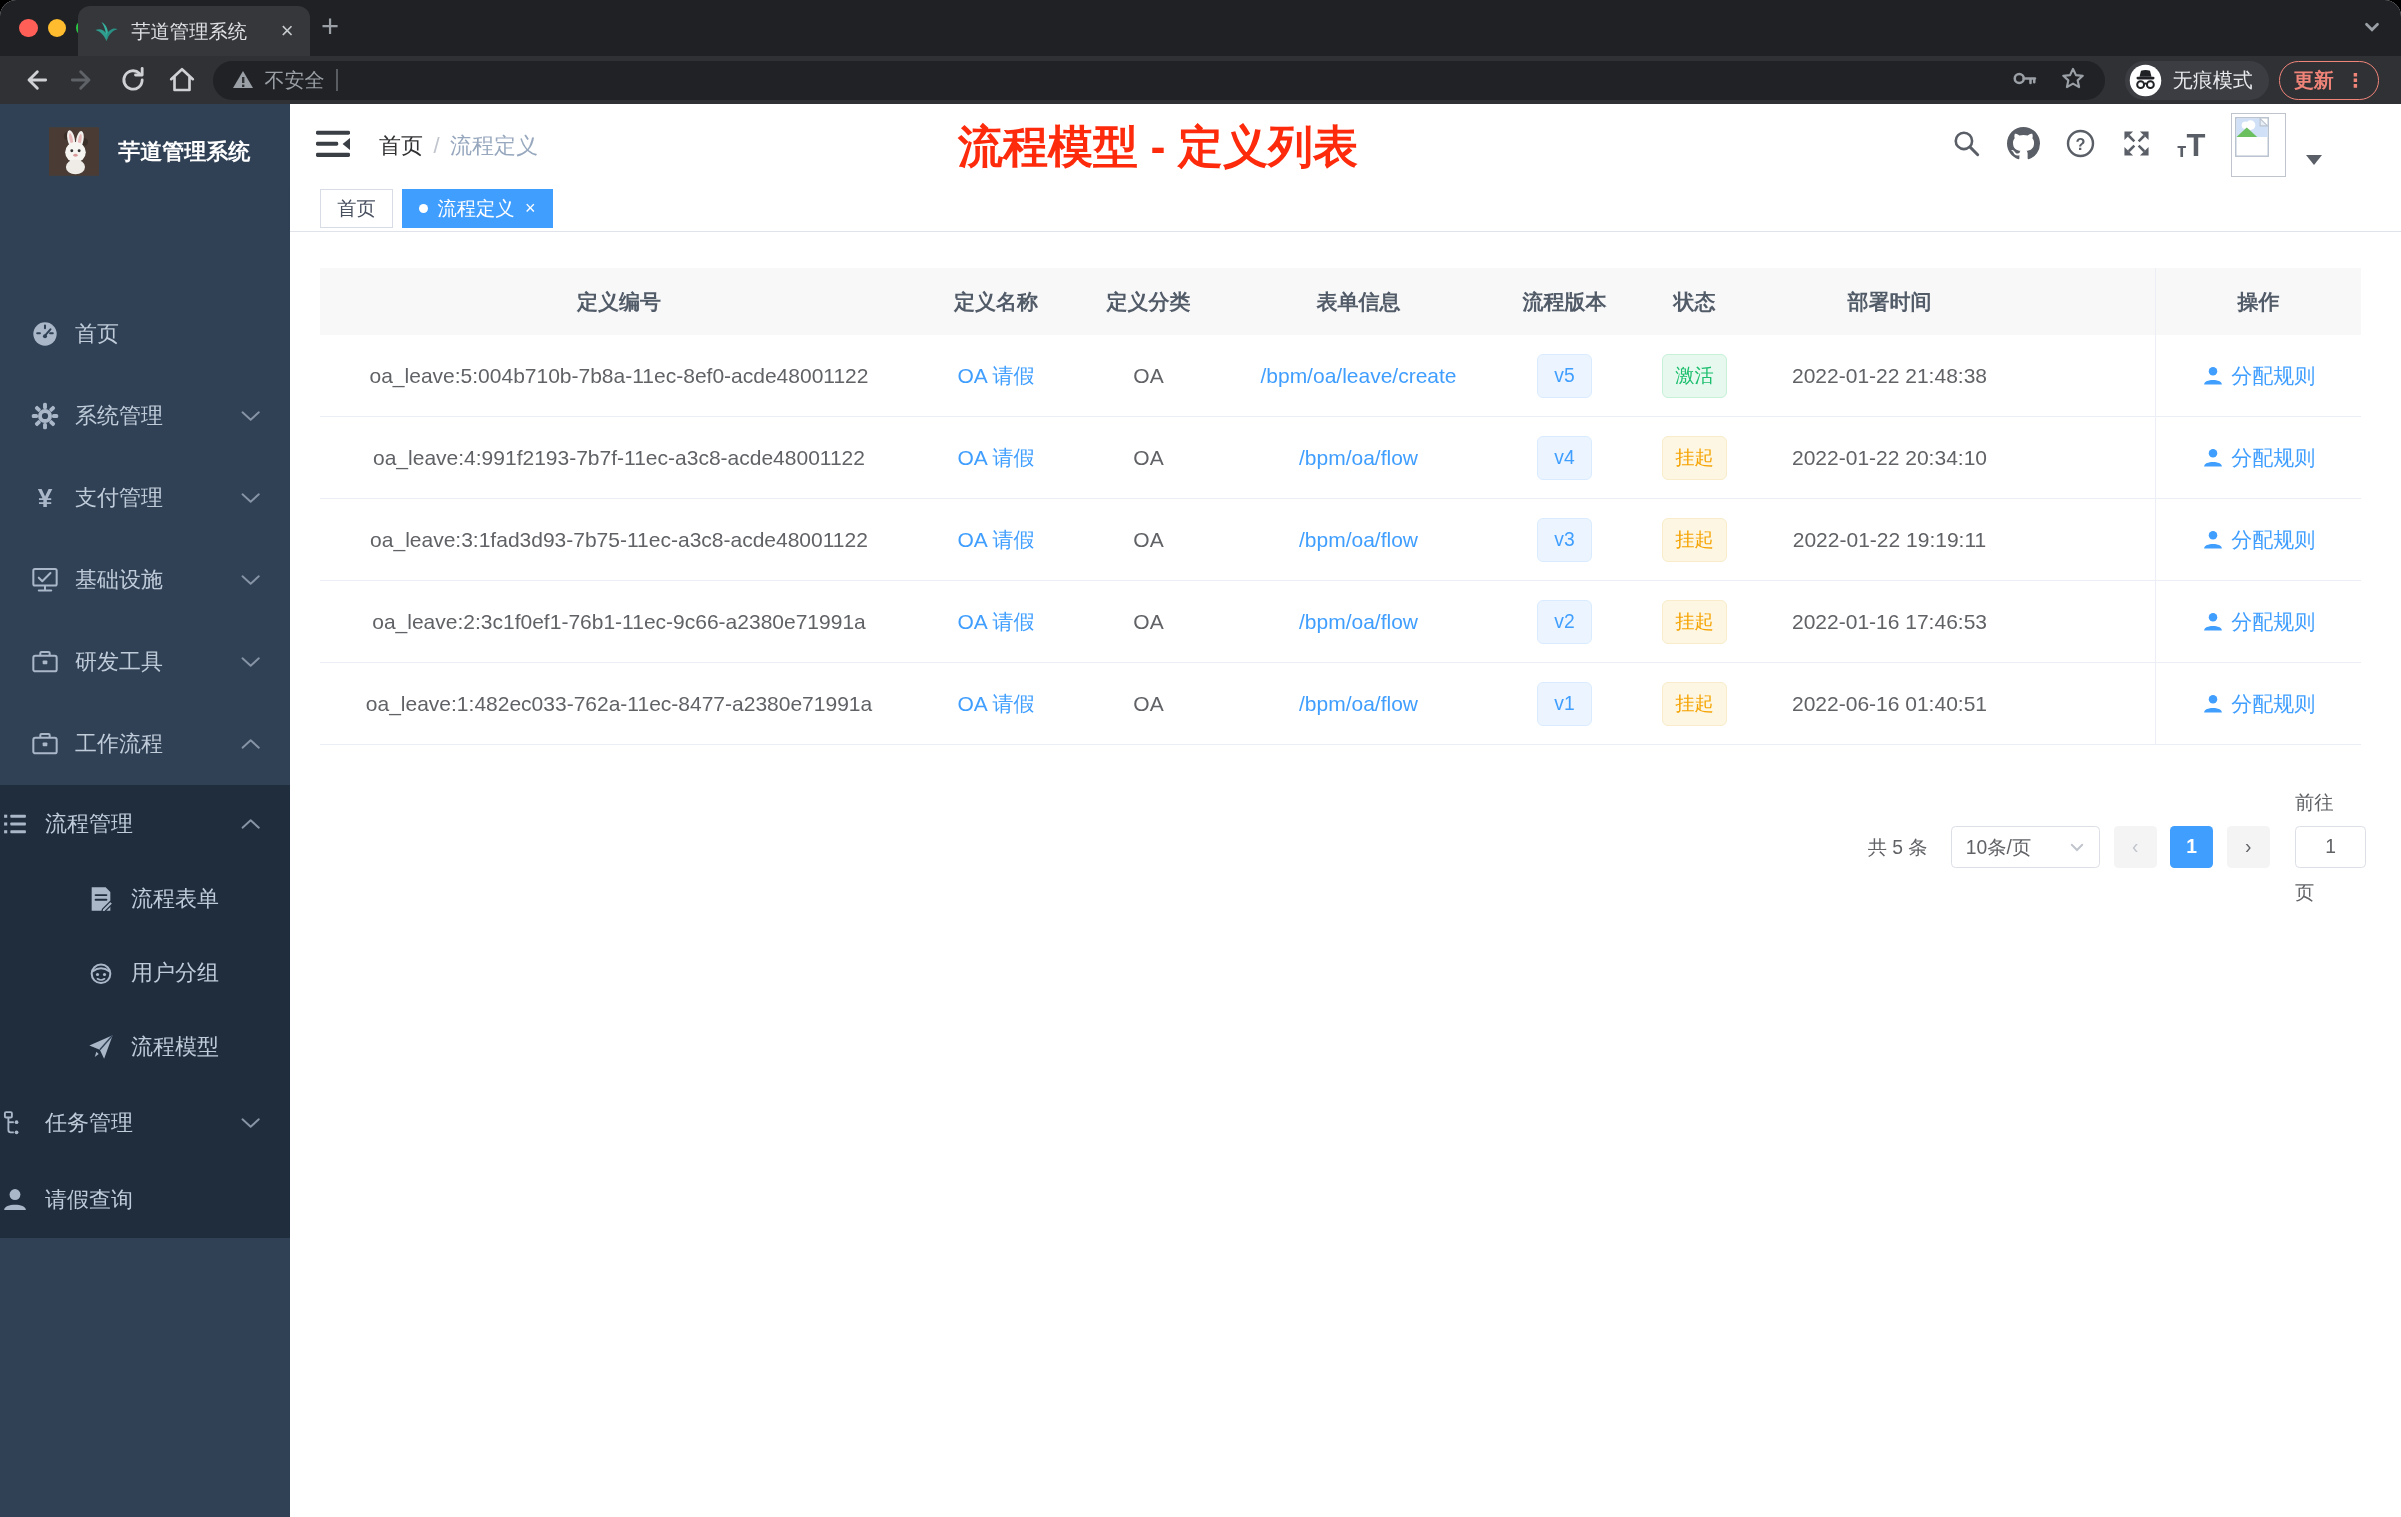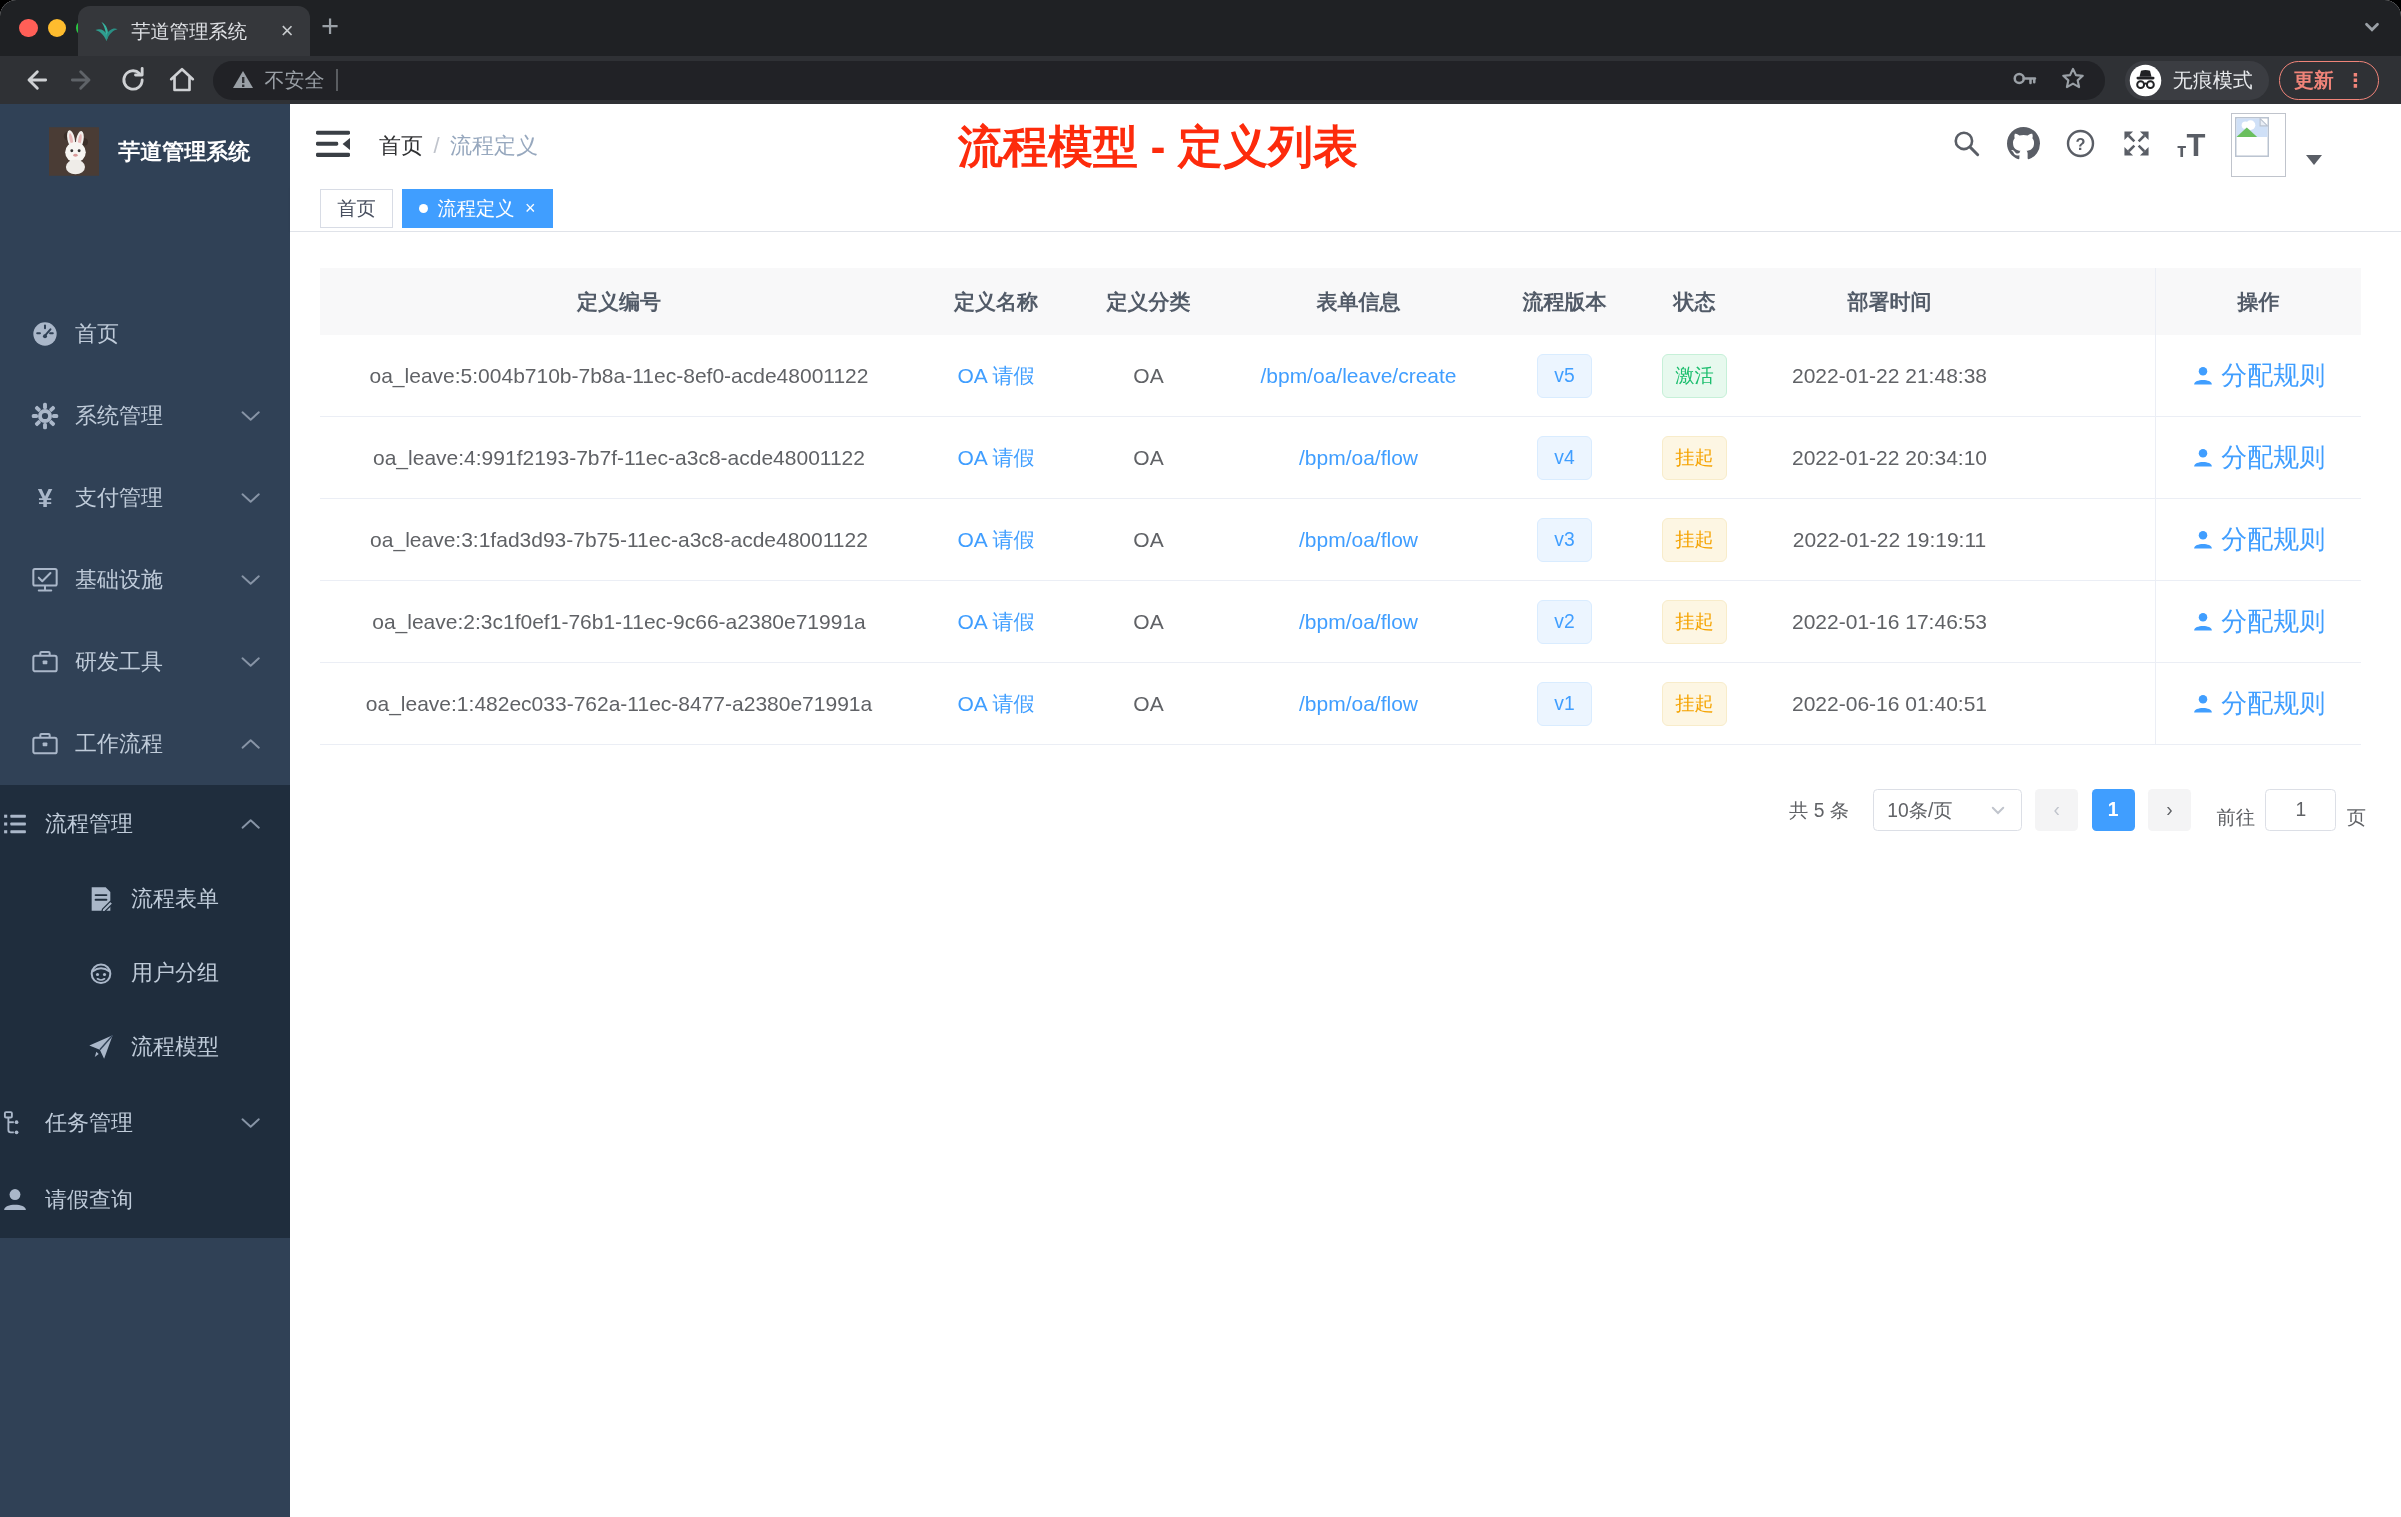--- a/index.html
+++ b/index.html
@@ -71,30 +71,30 @@
   .t-head .t-cell{font-weight:700;color:#525b68;font-size:21px;}
   .t-row{display:flex;height:82px;align-items:center;border-bottom:0.7px solid #ebeef5;background:#fff;}
   .t-cell{display:flex;align-items:center;justify-content:center;text-align:center;height:100%;padding:0 6px;}
   .t-cell.op{border-left:0.7px solid #ebeef5;}
   .t-head .t-cell.op{background:#f8f8f9;}
   .link{color:#409eff;cursor:pointer;white-space:nowrap;}
   .badge{display:inline-flex;align-items:center;justify-content:center;min-width:55px;height:44px;padding:0 12px;border-radius:6px;font-size:19.3px;}
   .badge.version{background:#ecf5ff;border:0.7px solid #d9ecff;color:#409eff;}
   .badge.success{background:#e7f9ee;border:0.7px solid #c6f0d8;color:#1cbe6e;}
   .badge.warning{background:#fdf6e3;border:0.7px solid #f8ecca;color:#f5a300;}
-  .op-link{display:inline-flex;align-items:center;gap:7.4px;color:#409eff;font-size:26px;cursor:pointer;white-space:nowrap;}
+  .op-link{display:inline-flex;align-items:center;gap:7.4px;color:#409eff;font-size:21px;cursor:pointer;white-space:nowrap;}
 
   .pager{position:absolute;right:36px;top:557px;display:flex;align-items:center;gap:13.4px;font-size:19.3px;color:#606266;}
   .pager .total{margin-right:10.4px;white-space:nowrap;}
   .size-select{width:149px;height:42px;border:0.7px solid #dcdfe6;border-radius:4.5px;display:flex;align-items:center;justify-content:space-between;padding:0 13.4px;color:#606266;cursor:pointer;white-space:nowrap;gap:12px;}
   .size-select .sc{color:#c0c4cc;display:flex;}
   .pbtn{width:43px;height:42px;border-radius:4.5px;background:#f4f4f5;display:flex;align-items:center;justify-content:center;color:#606266;cursor:pointer;}
   .pbtn.disabled{color:#c0c4cc;}
   .pbtn.cur{background:#409eff;color:#fff;font-weight:700;}
-  .goto{display:flex;align-items:flex-end;gap:10.4px;margin-left:12px;white-space:nowrap;}
+  .goto{display:flex;align-items:flex-start;gap:10.4px;margin-left:12px;white-space:nowrap;flex-direction:column;}
   .goto input{width:71px;height:42px;border:0.7px solid #dcdfe6;border-radius:4.5px;text-align:center;font-size:19.3px;color:#606266;outline:none;}
 </style>
 </head>
 <body>
 
 <div class="window">
 
   <div class="tabstrip">
     <div class="traffic">
       <span class="tl-red"></span>

